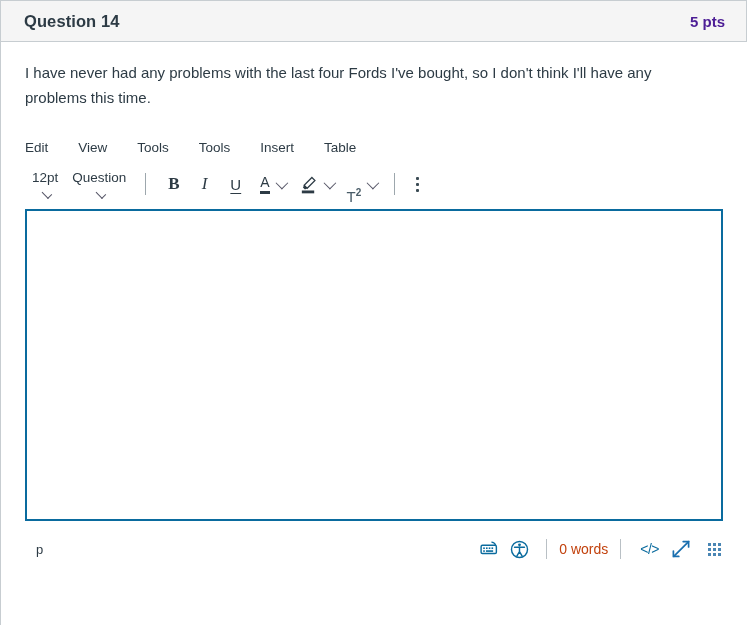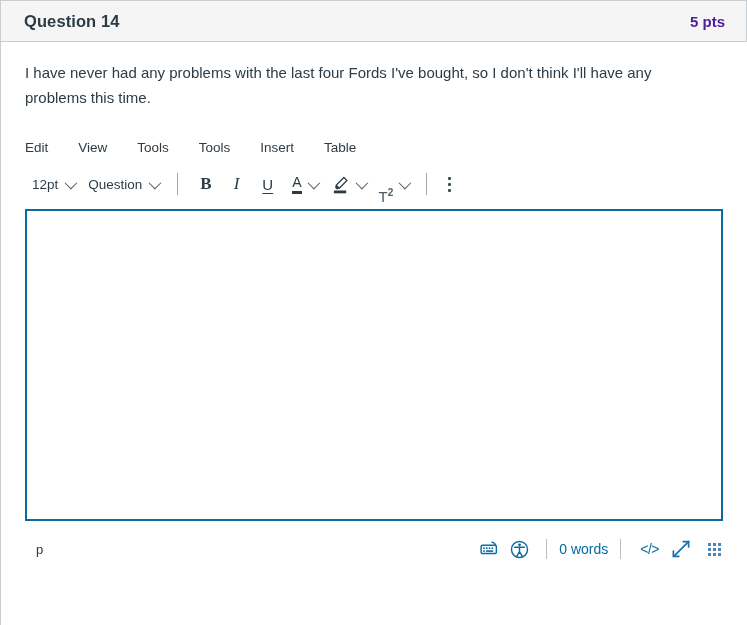--- a/index.html
+++ b/index.html
@@ -105,20 +105,21 @@
   .tb-select {
     display: flex;
     align-items: center;
     gap: 7px;
     height: 28px;
     padding: 0 7px;
     border-radius: 3px;
     cursor: pointer;
     font-size: 13.5px;
     color: #2d3b45;
+    flex-direction: column;
   }
   .tb-sep {
     width: 1px;
     height: 22px;
     background: #9da7ad;
     margin: 0 12px;
   }
   .chev {
     width: 9px; height: 9px;
     border-right: 1.4px solid #556;
@@ -226,21 +227,21 @@
     cursor: pointer;
     color: #0a6b9e;
   }
   .st-sep {
     width: 1px; height: 20px;
     background: #b9c0c5;
     margin: 0 12px;
   }
   .st-words {
     font-size: 14px;
-    color: #0369a1;
+    color: #c2410c;
     white-space: nowrap;
   }
   .st-code {
     font-size: 14px;
     color: #0a6b9e;
     cursor: pointer;
     padding: 0 7px;
     font-family: "Liberation Sans", sans-serif;
     letter-spacing: -0.5px;
   }

